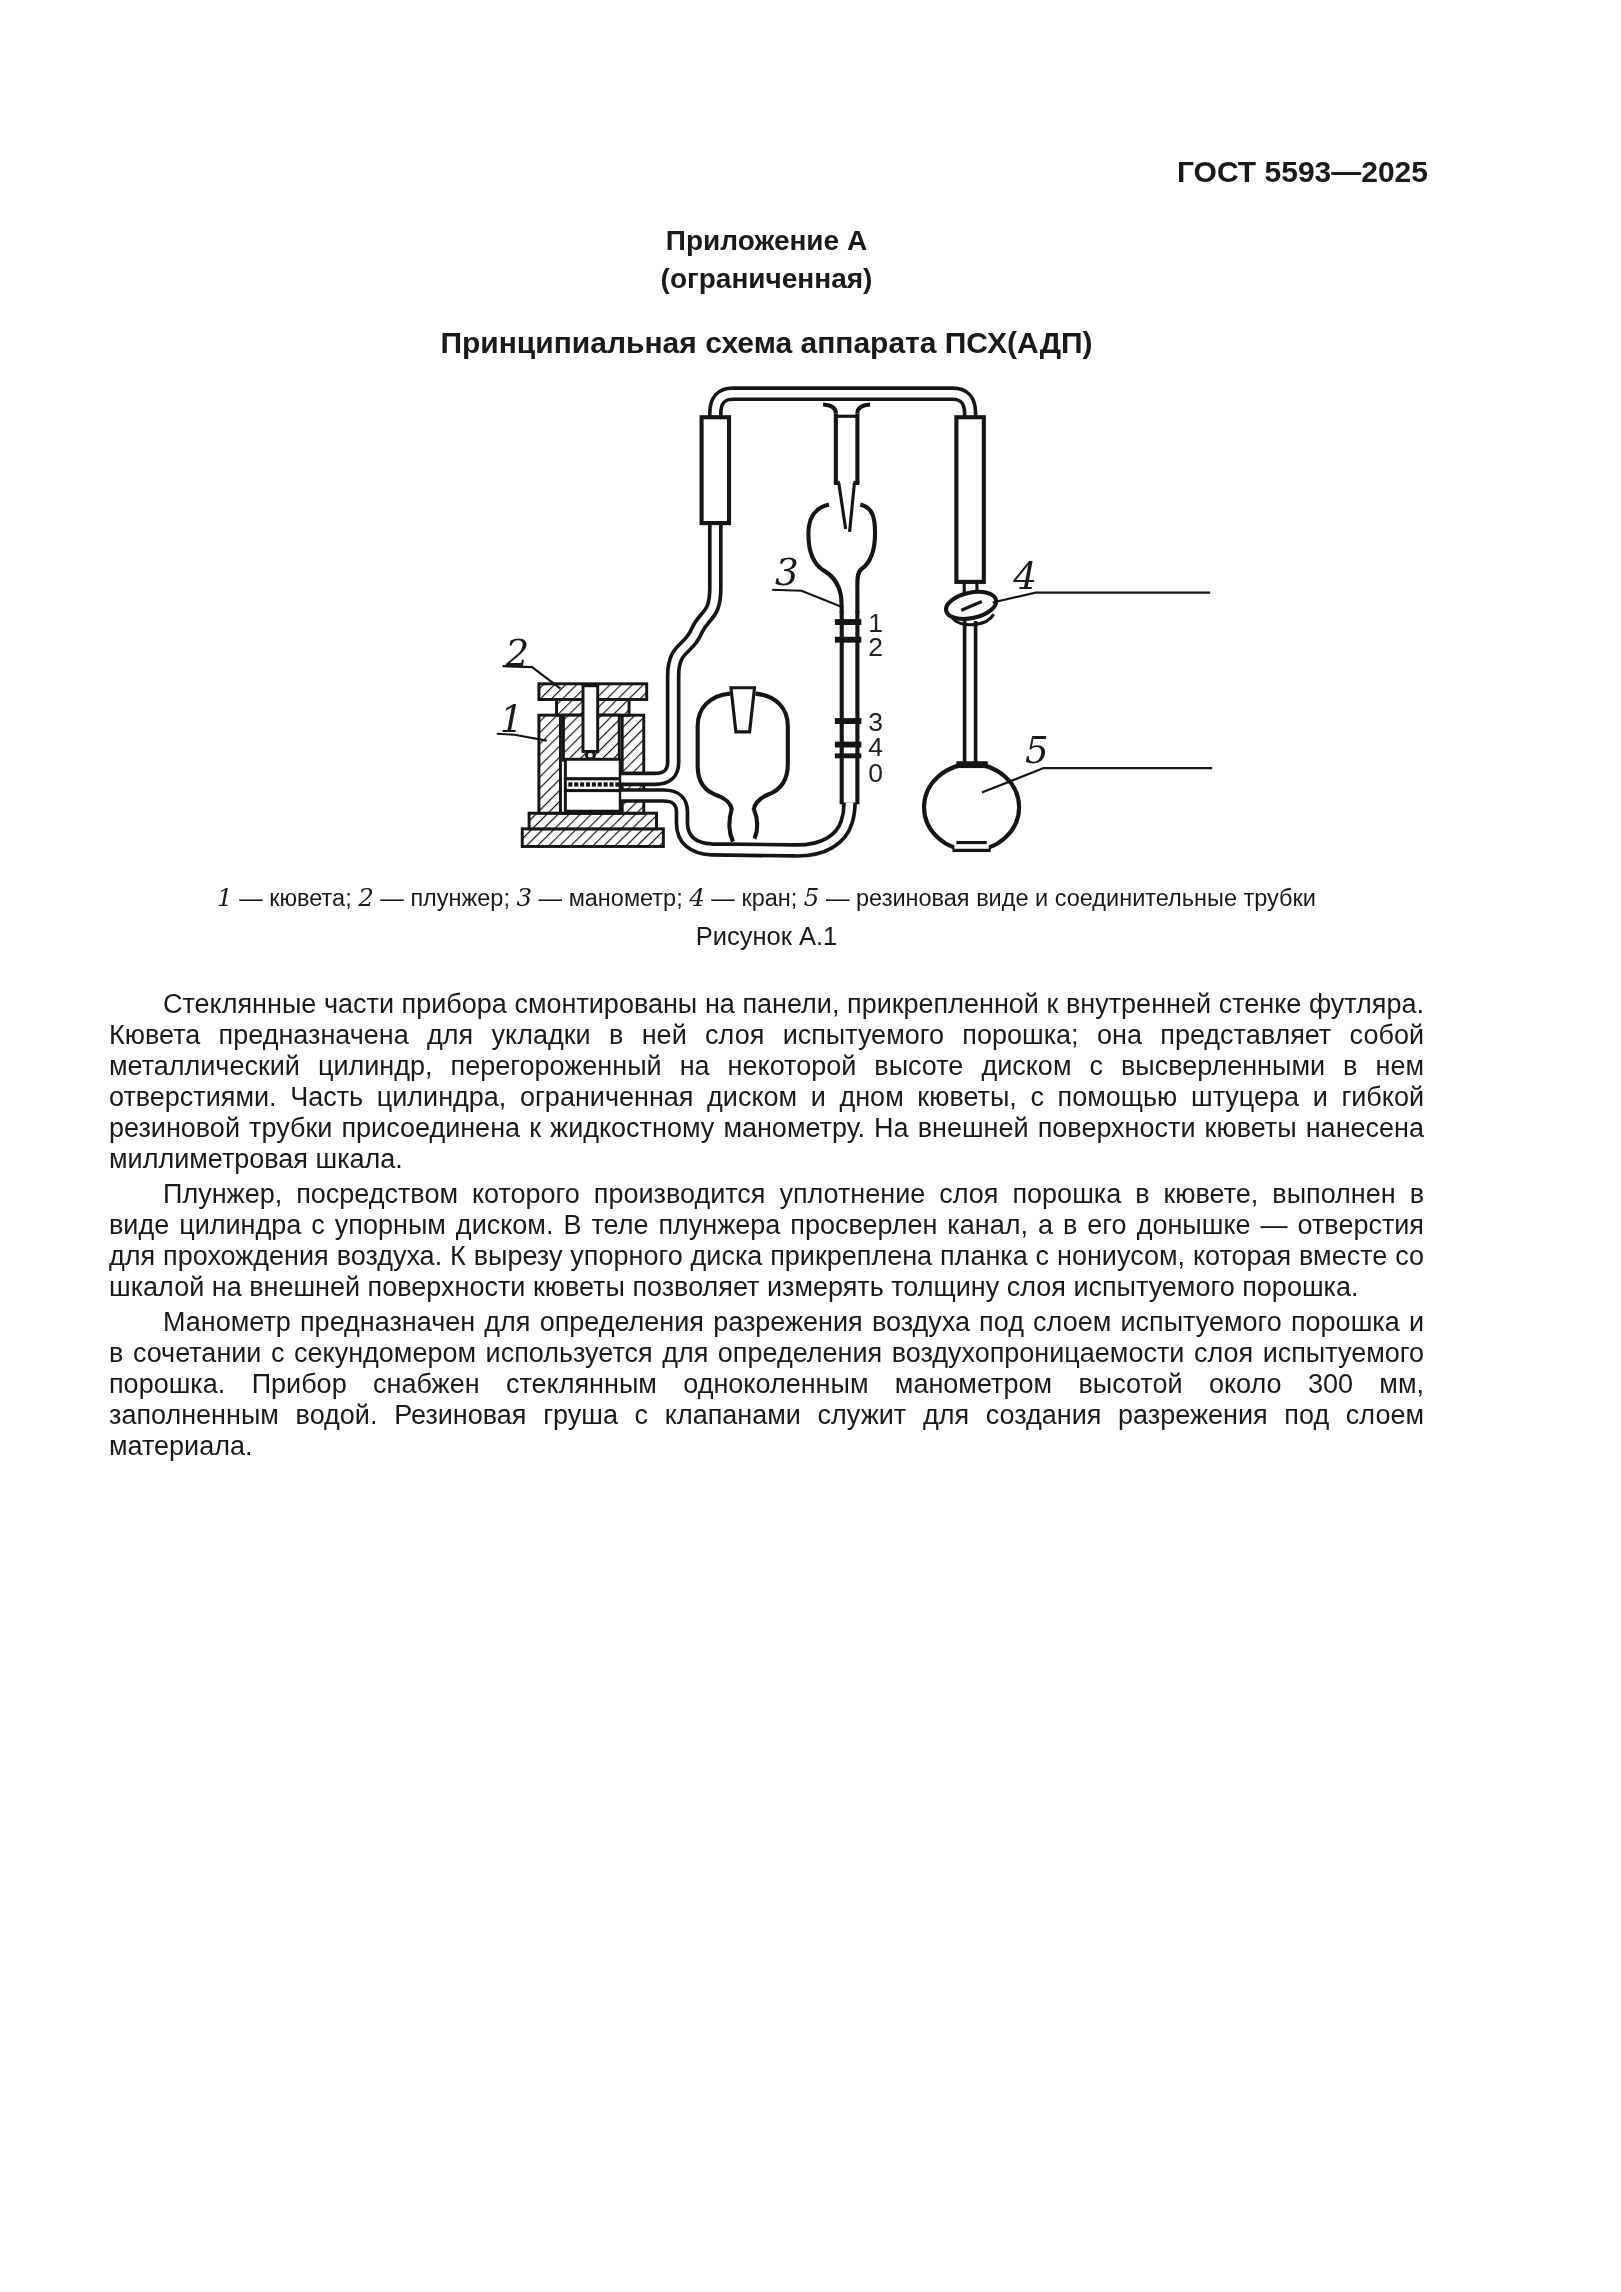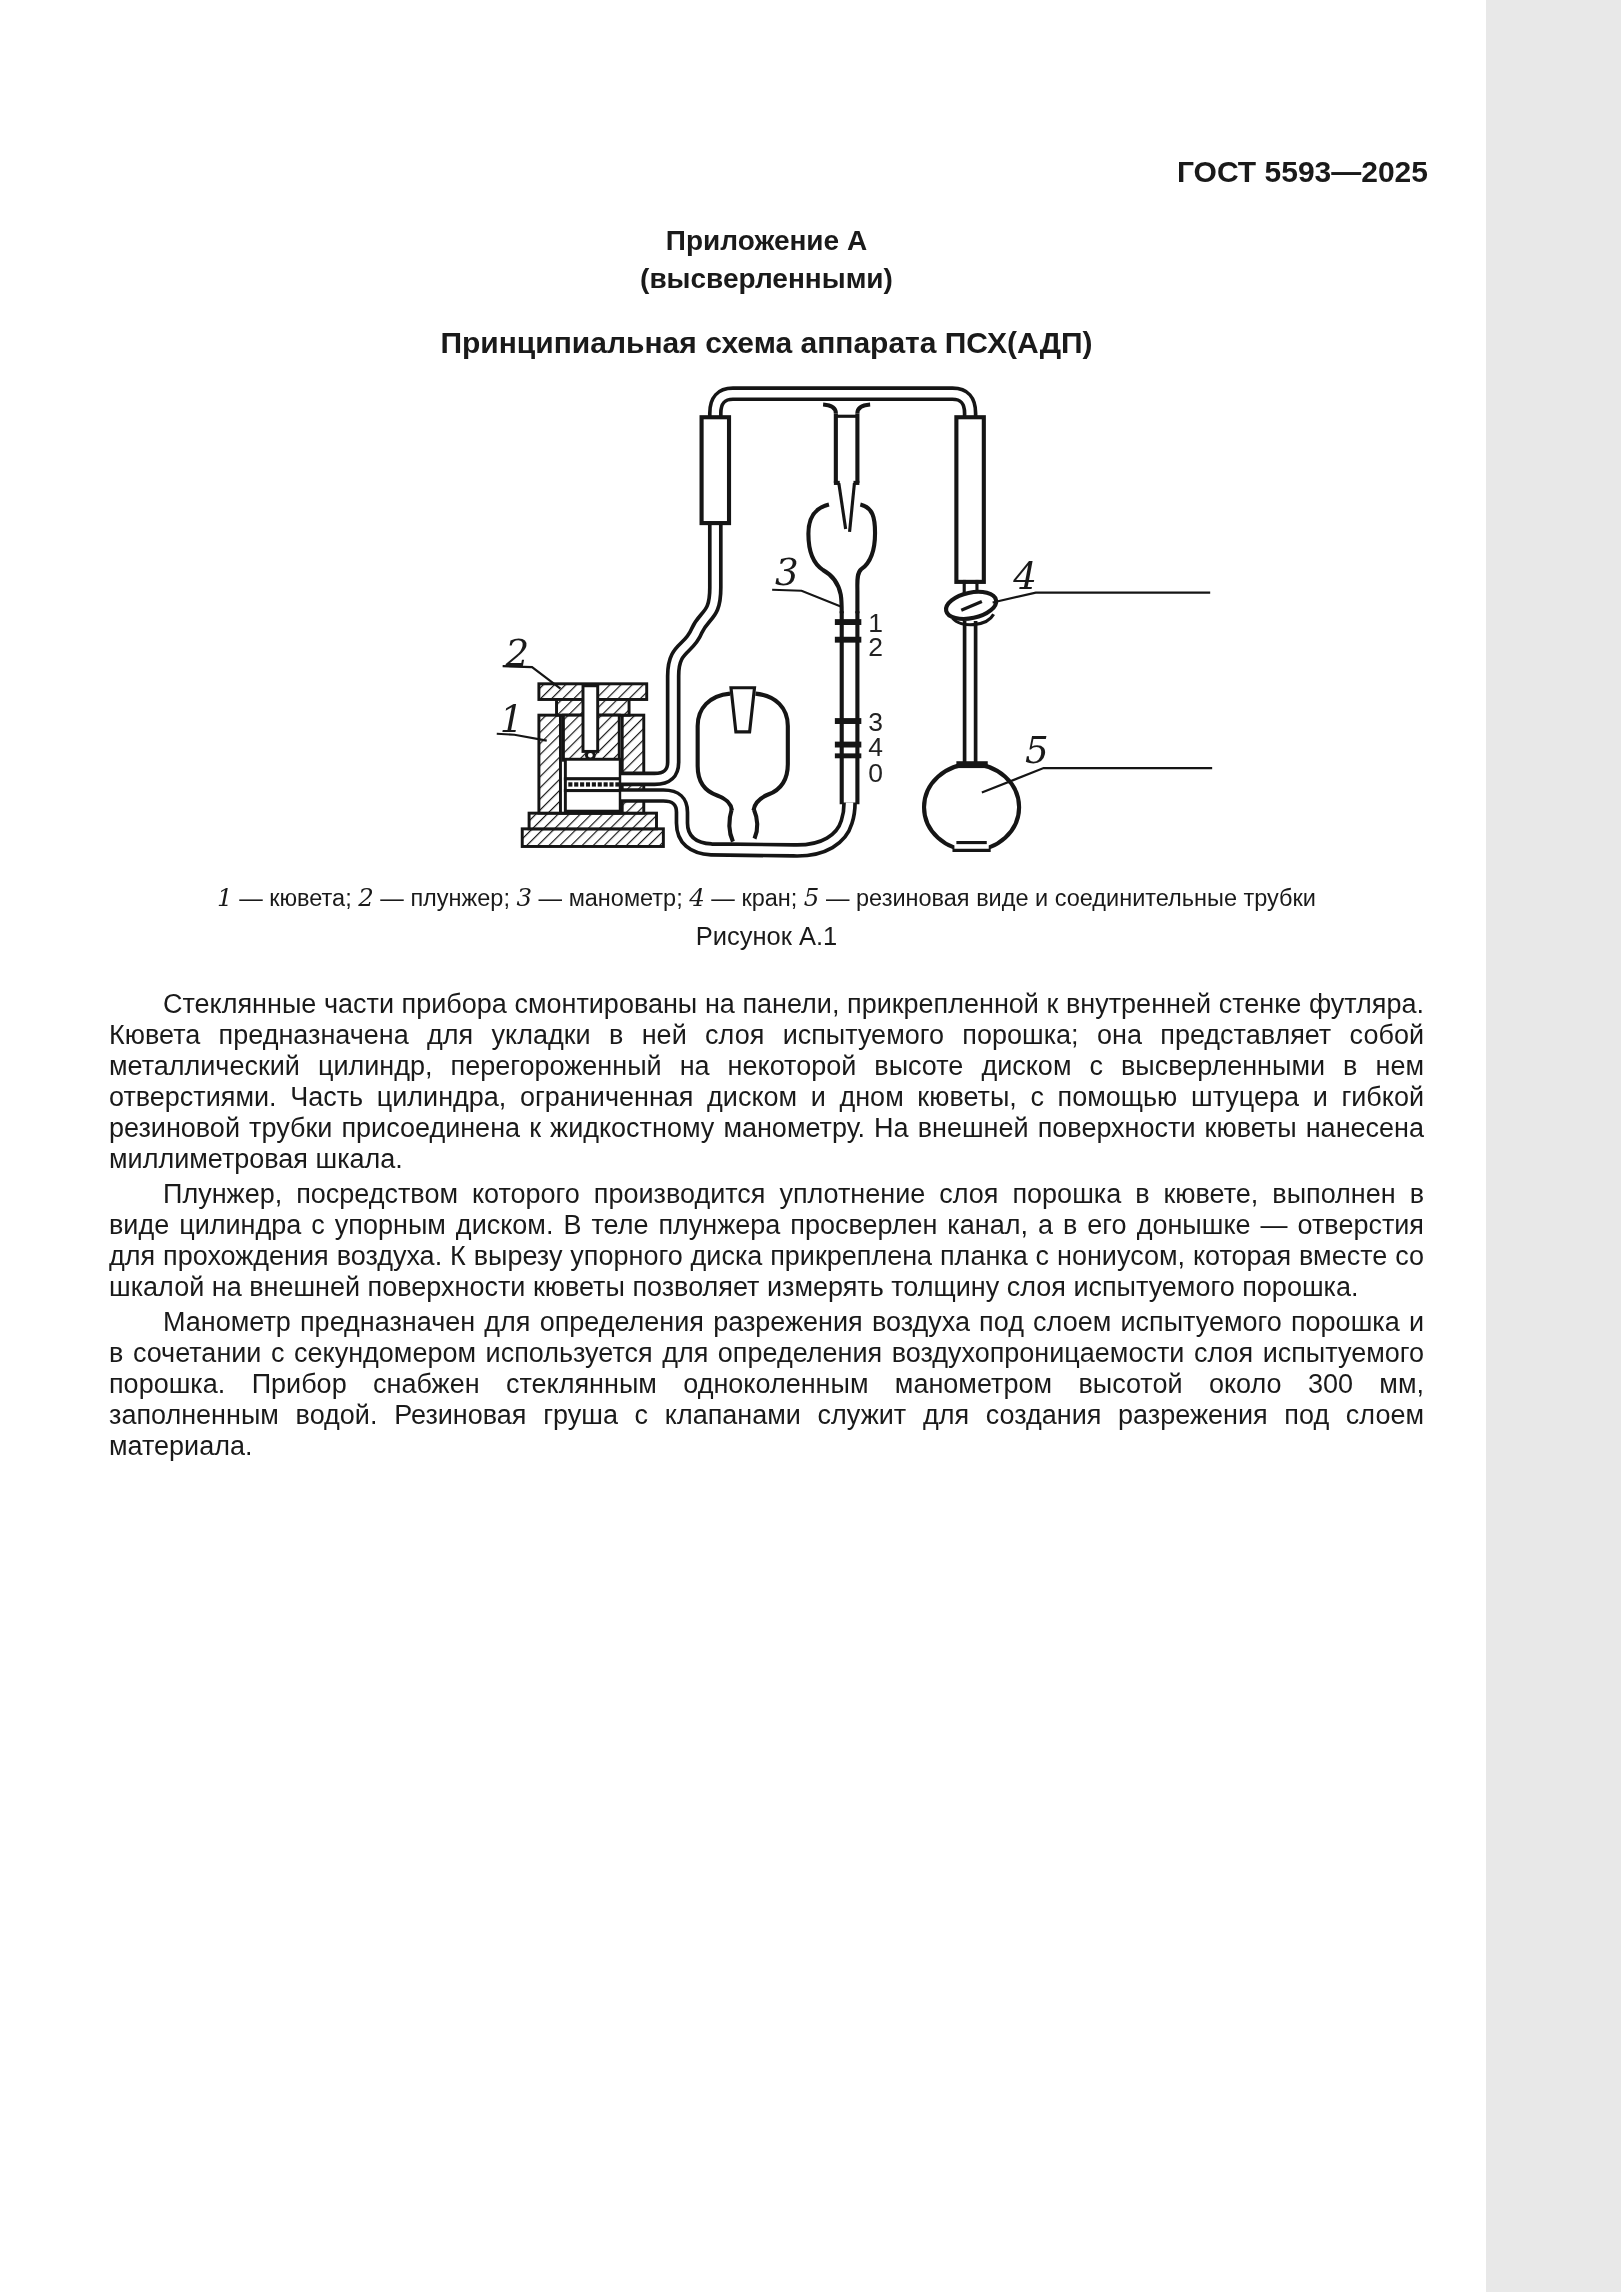--- a/index.html
+++ b/index.html
@@ -1,16 +1,16 @@
 <!DOCTYPE html>
 <html><head>
 <meta charset="utf-8">
 <style>
   html,body{margin:0;padding:0;background:#e8e8e8;}
-  .page{position:relative;width:1486px;height:2293px;background:#ffffff;
+  .page{position:relative;width:1621px;height:2293px;background:#ffffff;
         font-family:"Liberation Sans",sans-serif;color:#1a1a1a;overflow:hidden;}
   .doc-header{position:absolute;top:155px;left:105px;width:1323px;text-align:right;
         font-size:30px;font-weight:bold;}
   .app-line1{position:absolute;top:225px;left:105px;width:1323px;text-align:center;
         font-size:28px;font-weight:bold;}
   .app-line2{position:absolute;top:263px;left:105px;width:1323px;text-align:center;
         font-size:28px;font-weight:bold;}
   .app-title{position:absolute;top:320px;left:105px;width:1323px;text-align:center;
         font-size:30px;font-weight:bold;margin-top:6px;}
   .diagram{position:absolute;left:470px;top:380px;width:863px;height:490px;}
@@ -37,21 +37,21 @@
   .ldr{fill:none;stroke:#151515;stroke-width:2.2;}
 </style>
 </head>
 <body>
 
 <div class="page">
 
   <div class="doc-header">ГОСТ 5593—2025</div>
 
   <div class="app-line1">Приложение А</div>
-  <div class="app-line2">(высверленными)</div>
+  <div class="app-line2">(ограниченная)</div>
   <div class="app-title">Принципиальная схема аппарата ПСХ(АДП)</div>
 
   <svg class="diagram" viewBox="0 0 880 500">
     <defs>
       <pattern id="hatch" patternUnits="userSpaceOnUse" width="8" height="8" patternTransform="rotate(45)">
         <rect width="8" height="8" fill="#ffffff"></rect>
         <line x1="0" y1="0" x2="0" y2="8" stroke="#151515" stroke-width="2.4"></line>
       </pattern>
     </defs>
 

